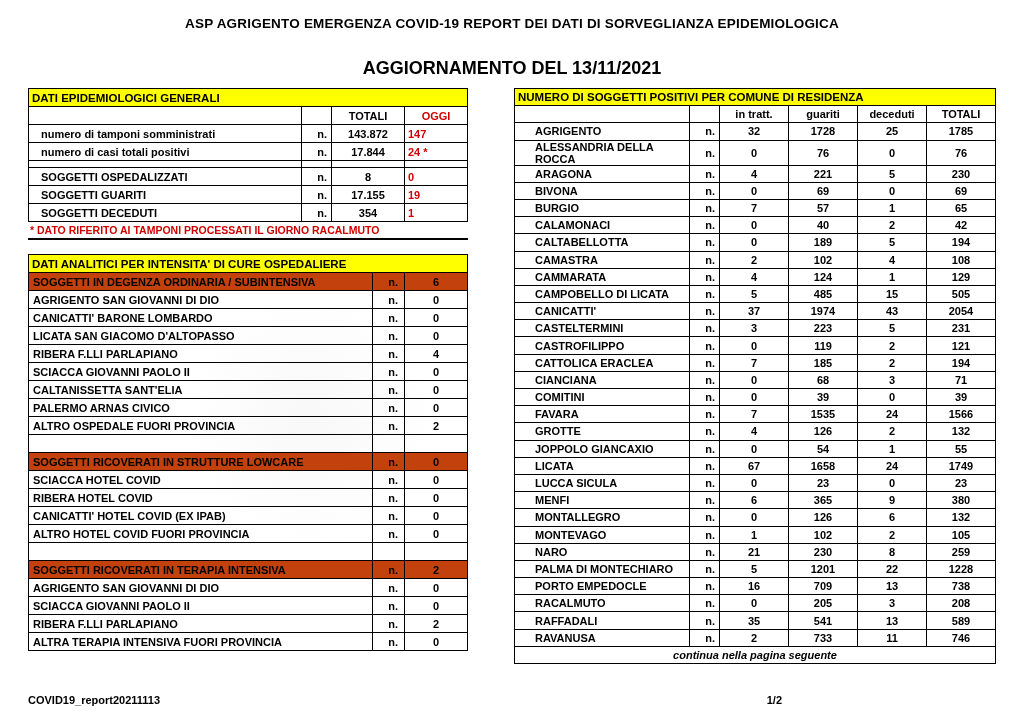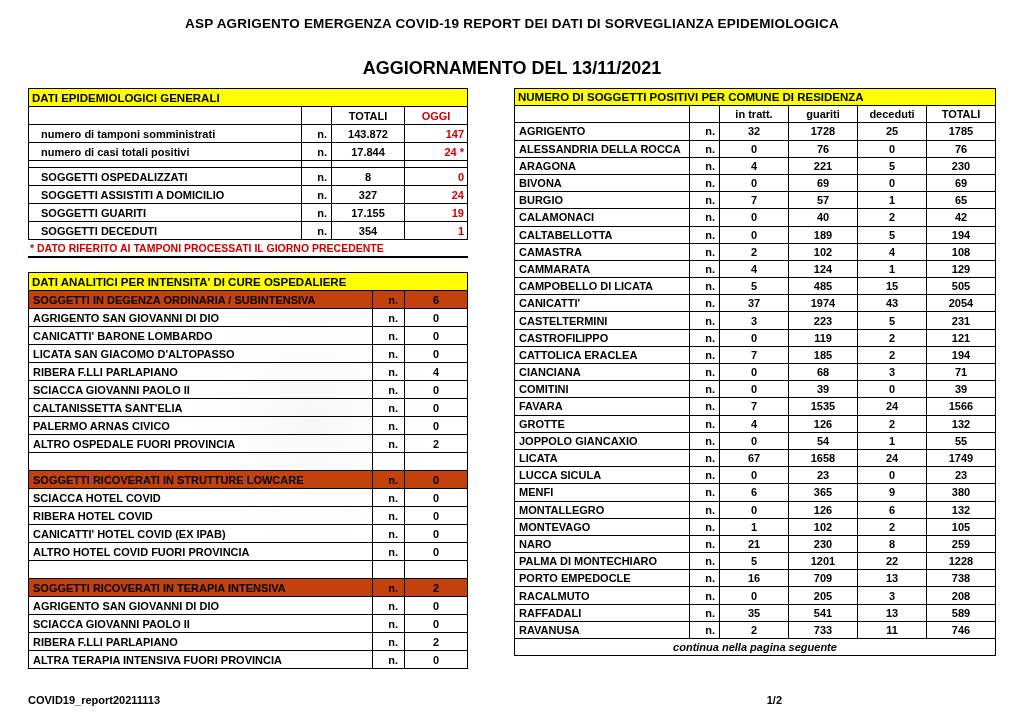--- a/index.html
+++ b/index.html
@@ -31,40 +31,40 @@
     border:1px solid #000;height:17px;margin-left:12px;
   }
 
   
   .left-col{position:absolute;left:28px;top:88px;width:440px;}
   .tbl-gen{width:440px;}
   .tbl-gen td{border:1px solid #000;height:17px;}
   .tbl-gen td.lbl{text-align:left;font-weight:bold;font-size:11px;padding-left:12px;}
   .tbl-gen td.nn{width:22px;text-align:right;font-weight:bold;padding-right:4px;}
   .tbl-gen td.tot{width:66px;text-align:center;font-weight:bold;}
-  .tbl-gen td.oggi{width:56px;text-align:right;font-weight:bold;color:#d00000;}
+  .tbl-gen td.oggi{width:56px;text-align:left;font-weight:bold;color:#d00000;}
   .tbl-gen td.hdr{text-align:center;font-weight:bold;}
   .tbl-gen td.hdr-oggi{text-align:center;font-weight:bold;color:#d00000;}
   .tbl-gen tr.spacer td{height:6px;border-left:1px solid #000;border-right:1px solid #000;border-top:1px solid #000;border-bottom:1px solid #000;}
   .note{color:#d00000;font-weight:bold;font-size:10.5px;padding-top:2px;padding-left:2px;}
   .rule{border-top:2px solid #000;margin-top:2px;}
 
   .tbl-an{width:440px;margin-top:0;}
   .tbl-an td{border:1px solid #000;height:17px;}
   .tbl-an td.lbl{text-align:left;font-weight:bold;font-size:11px;padding-left:4px;}
   .tbl-an td.nn{width:22px;text-align:right;font-weight:bold;padding-right:6px;}
   .tbl-an td.val{width:56px;text-align:center;font-weight:bold;}
   .tbl-an tr.grey td{background:#c2410c;}
   .gap{height:14px;}
 
   
   .right-col{position:absolute;left:514px;top:88px;width:482px;}
   .tbl-com{width:482px;}
   .tbl-com td{border:1px solid #000;height:16.2px;}
-  .tbl-com td.name{text-align:left;font-weight:bold;font-size:11px;padding-left:4px;}
+  .tbl-com td.name{text-align:left;font-weight:bold;font-size:11px;padding-left:20px;}
   .tbl-com td.nn{width:22px;text-align:right;font-weight:bold;padding-right:4px;}
   .tbl-com td.num{width:62px;text-align:center;font-weight:bold;}
   .tbl-com td.hdr{text-align:center;font-weight:bold;font-size:11px;}
   .tbl-com td.cont{text-align:center;font-style:italic;font-weight:bold;font-size:11px;}
 
   .footer-left{position:absolute;left:28px;top:694px;font-size:11px;font-weight:bold;}
   .footer-right{position:absolute;right:28px;top:694px;font-size:11px;font-weight:bold;margin-left:20px;}
 
   .wm{
     position:absolute;left:150px;top:300px;width:320px;height:240px;
@@ -114,40 +114,34 @@
             <td></td>
             <td></td>
           </tr>
           <tr>
             <td class="lbl">SOGGETTI OSPEDALIZZATI</td>
             <td class="nn">n.</td>
             <td class="tot">8</td>
             <td class="oggi">0</td>
           </tr>
           <tr>
-            <td class="lbl">SOGGETTI ASSISTITI A DOMICILIO</td>
-            <td class="nn">n.</td>
-            <td class="tot">327</td>
-            <td class="oggi">24</td>
-          </tr>
-          <tr>
             <td class="lbl">SOGGETTI GUARITI</td>
             <td class="nn">n.</td>
             <td class="tot">17.155</td>
             <td class="oggi">19</td>
           </tr>
           <tr>
             <td class="lbl">SOGGETTI DECEDUTI</td>
             <td class="nn">n.</td>
             <td class="tot">354</td>
             <td class="oggi">1</td>
           </tr>
         </tbody>
     </table>
-    <div class="note">* DATO RIFERITO AI TAMPONI PROCESSATI IL GIORNO PRECEDENTE</div>
+    <div class="note">* DATO RIFERITO AI TAMPONI PROCESSATI IL GIORNO RACALMUTO</div>
     <div class="rule"></div>
 
     <div class="gap"></div>
 
     <table class="tbl-an">
       <tbody id="an-body">
           <tr>
             <td class="band" colspan="3">DATI ANALITICI PER INTENSITA' DI CURE OSPEDALIERE</td>
           </tr>
           <tr class="grey">

